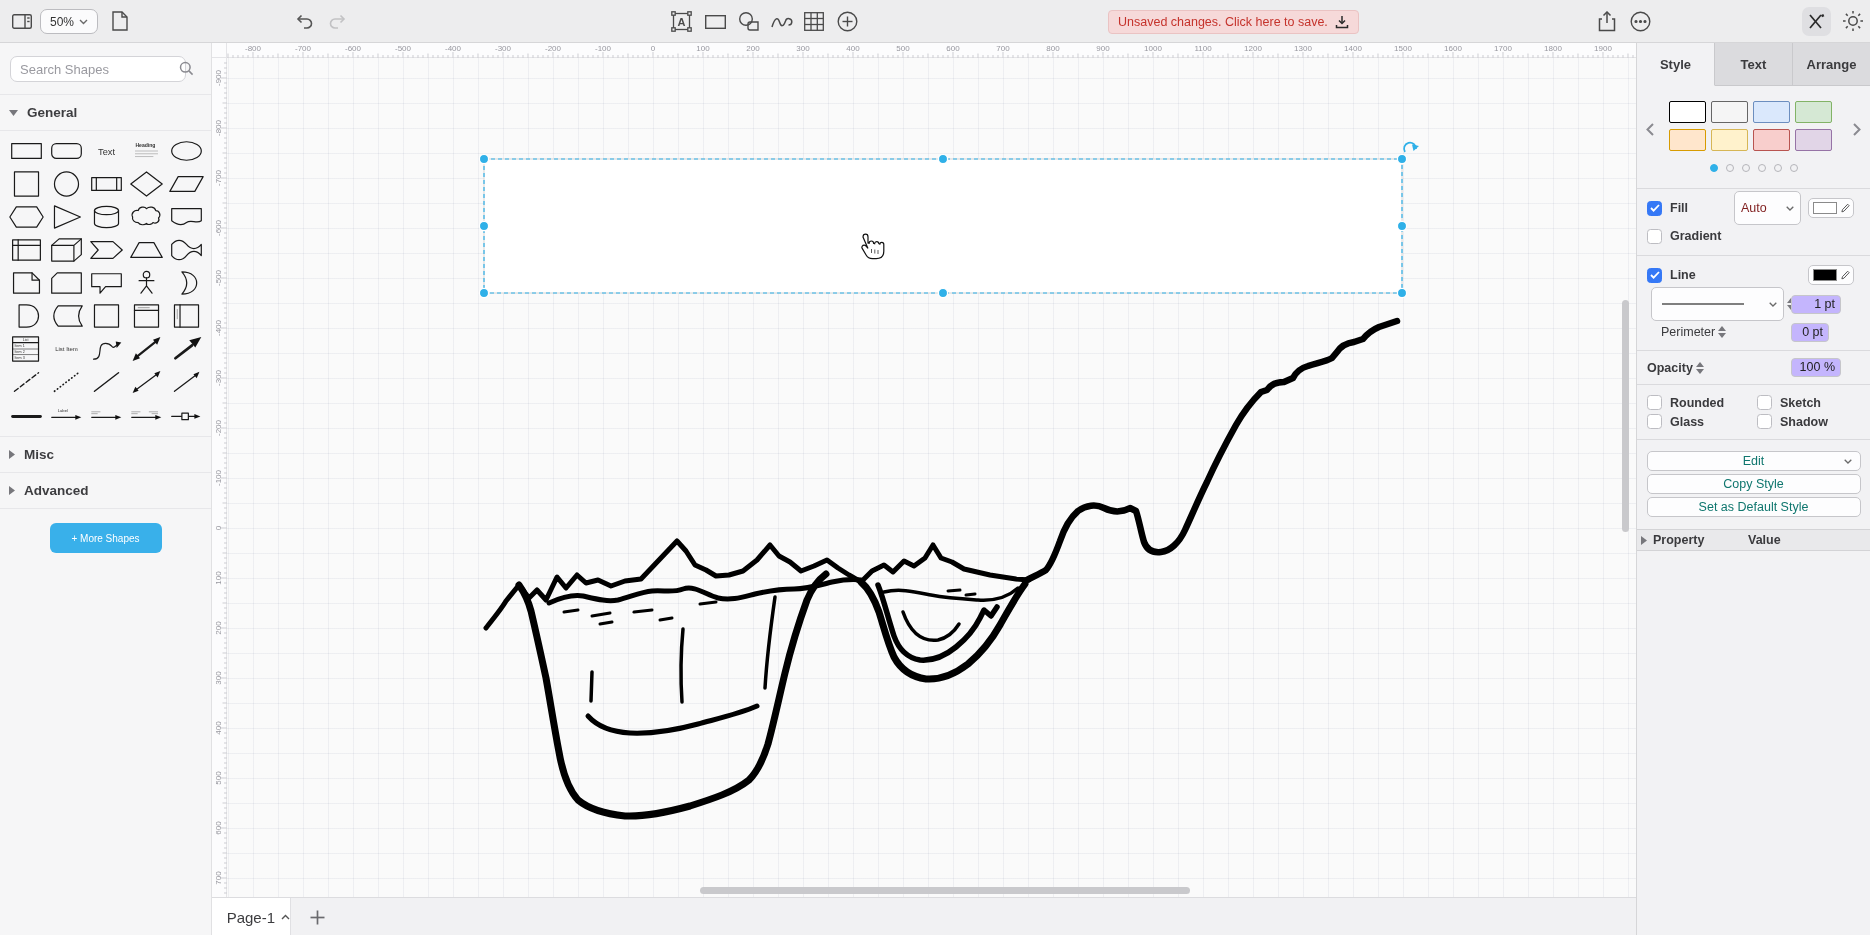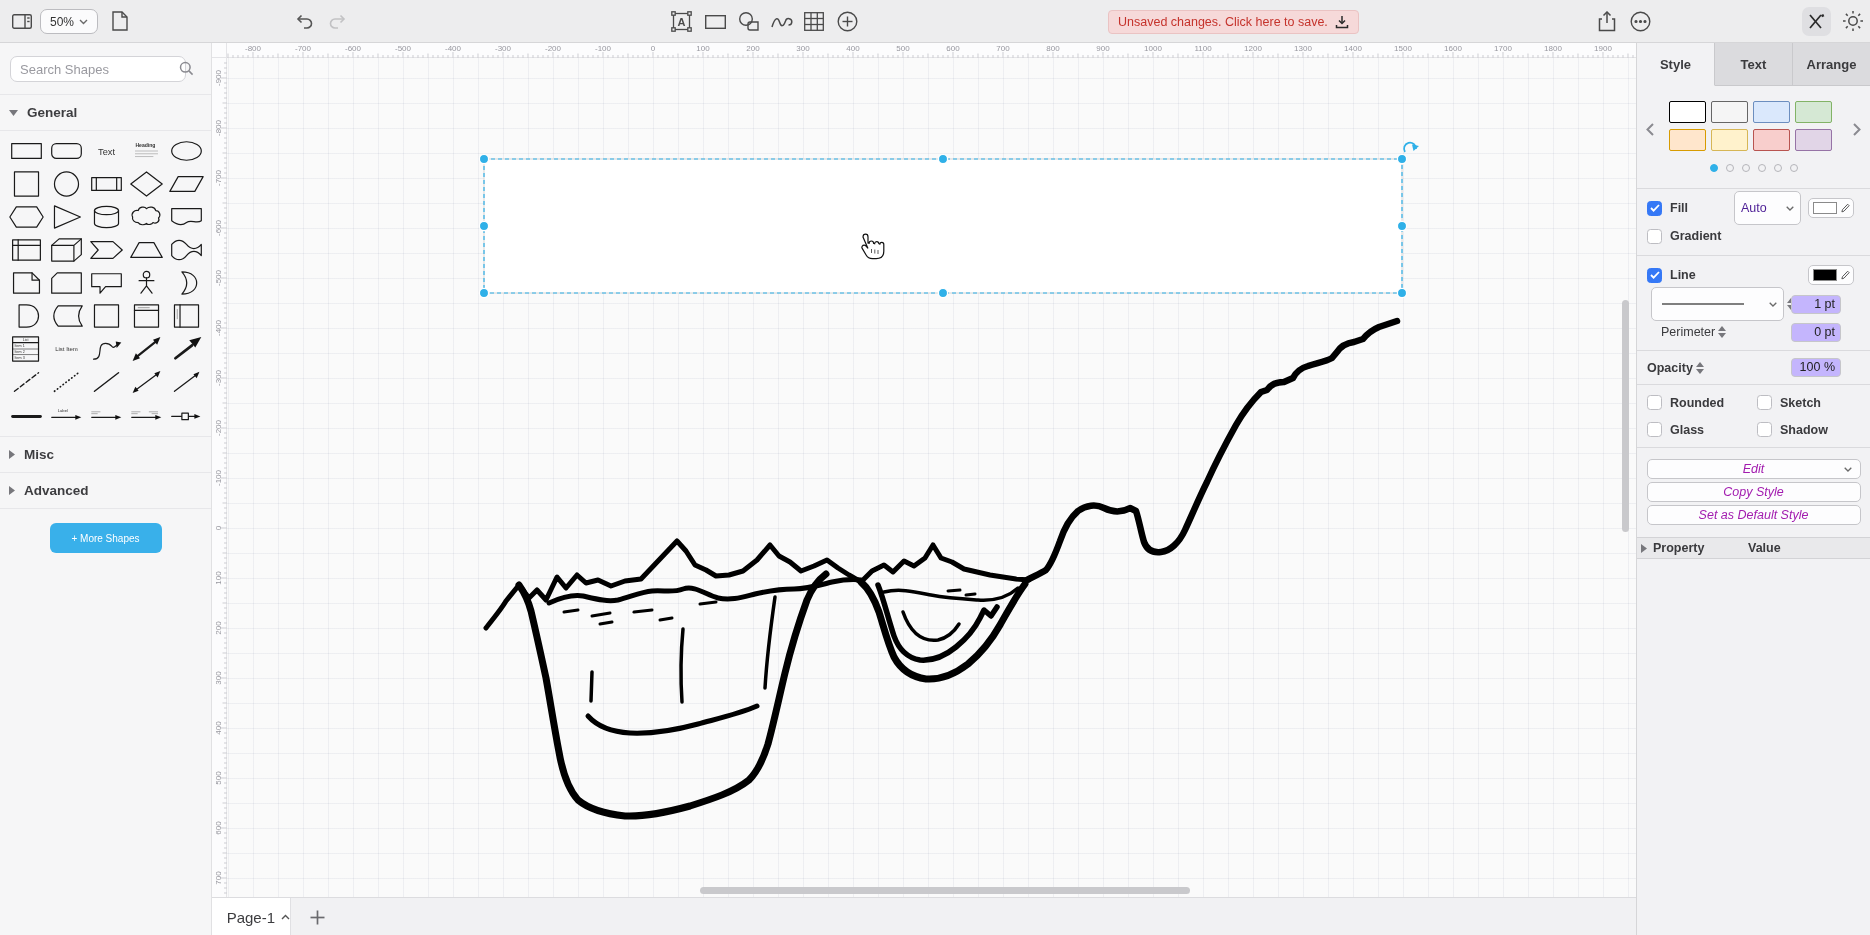--- a/index.html
+++ b/index.html
@@ -58,28 +58,28 @@
   .preset { width:37px; height:22px; border-radius:2px; cursor:pointer; }
   .preset-nav { position:absolute; top:32px; width:14px; height:22px; display:flex; align-items:center; justify-content:center; color:#8a8a90; cursor:pointer; }
   .dot-row { position:absolute; left:0; right:0; top:78px; display:flex; justify-content:center; gap:8px; }
   .dot { width:8px; height:8px; border-radius:50%; border:1px solid #b5b5ba; background:transparent; cursor:pointer; }
   .dot.active { background:#2fb0e8; border-color:#2fb0e8; }
   .pdiv { border-top:1px solid #dadadd; margin:0; }
   .prow { position:relative; display:flex; align-items:center; padding:0 10px; }
   .cb { width:15px; height:15px; border-radius:3.5px; border:1px solid #bdbdc2; background:#fff; display:inline-flex; align-items:center; justify-content:center; margin-right:8px; flex:none; cursor:pointer; }
   .cb.on { background:#3578f6; border-color:#3578f6; }
   .lbl { font-weight:700; }
-  .select { background:#fdfdfe; border:1px solid #c6c6ca; border-radius:5px; height:20px; display:flex; align-items:center; justify-content:space-between; padding:16px 6px; cursor:pointer; color:#4c1d95; }
+  .select { background:#fdfdfe; border:1px solid #c6c6ca; border-radius:5px; height:20px; display:flex; align-items:center; justify-content:space-between; padding:16px 6px; cursor:pointer; color:#7f1d1d; }
   .numbox { background:#c4b5fd; border:1px solid #c6c6ca; border-radius:4px; height:19px; line-height:17px; text-align:right; padding-right:5px; color:#222; }
   .stepper { display:inline-flex; flex-direction:column; justify-content:center; gap:2px; margin-left:3px; cursor:pointer; }
   .swatchbtn { background:#fdfdfe; border:1px solid #c6c6ca; border-radius:5px; height:20px; width:46px; display:flex; align-items:center; justify-content:center; gap:4px; cursor:pointer; }
   .swatchbtn .chip { width:24px; height:12px; border:1px solid #8a8a8a; }
-  .panel-btn { display:block; margin:0 auto; width:214px; height:20px; background:#fdfdfe; border:1px solid #c6c6ca; border-radius:5px; font-size:12.5px; color:#a21caf; font-family:inherit; cursor:pointer; position:relative;font-style:italic; }
+  .panel-btn { display:block; margin:0 auto; width:214px; height:20px; background:#fdfdfe; border:1px solid #c6c6ca; border-radius:5px; font-size:12.5px; color:#0f766e; font-family:inherit; cursor:pointer; position:relative; }
   .prop-header { display:flex; height:22px; background:#e9e9eb; border-top:1px solid #d3d3d6; border-bottom:1px solid #d3d3d6; align-items:center; font-weight:700; }
-  .toggle-grid { display:grid; grid-template-columns:110px 1fr; row-gap:12px; padding:10px 0 10px 10px; }
+  .toggle-grid { display:grid; grid-template-columns:110px 1fr; row-gap:4px; padding:10px 0 10px 10px; }
   .toggle-item { display:flex; align-items:center; cursor:pointer; }
 </style>
 </head>
 <body>
 
 <div id="app">
 
   <div class="topbar">
     <div class="tb-item" style="left:12px;top:14px;">
       <svg width="20" height="15" viewBox="0 0 20 15" fill="none" stroke="#4a4a4a" stroke-width="1.4">
@@ -1190,21 +1190,21 @@
         <svg width="8" height="5" viewBox="0 0 8 5">
             <polygon points="4,0 8,5 0,5" fill="#77777c"></polygon>
           </svg>
         <svg width="8" height="5" viewBox="0 0 8 5">
             <polygon points="0,0 8,0 4,5" fill="#77777c"></polygon>
           </svg>
       </span>
     </div>
     <div class="prow" style="height:28px;">
       <span style="margin-left:14px;color:#3a3a3d;">Perimeter</span>
-      <div class="numbox" style="position:absolute;left:154px;width:50px;">0 pt</div>
+      <div class="numbox" style="position:absolute;left:154px;width:38px;">0 pt</div>
       <span class="stepper">
         <svg width="8" height="5" viewBox="0 0 8 5">
             <polygon points="4,0 8,5 0,5" fill="#77777c"></polygon>
           </svg>
         <svg width="8" height="5" viewBox="0 0 8 5">
             <polygon points="0,0 8,0 4,5" fill="#77777c"></polygon>
           </svg>
       </span>
     </div>
 

